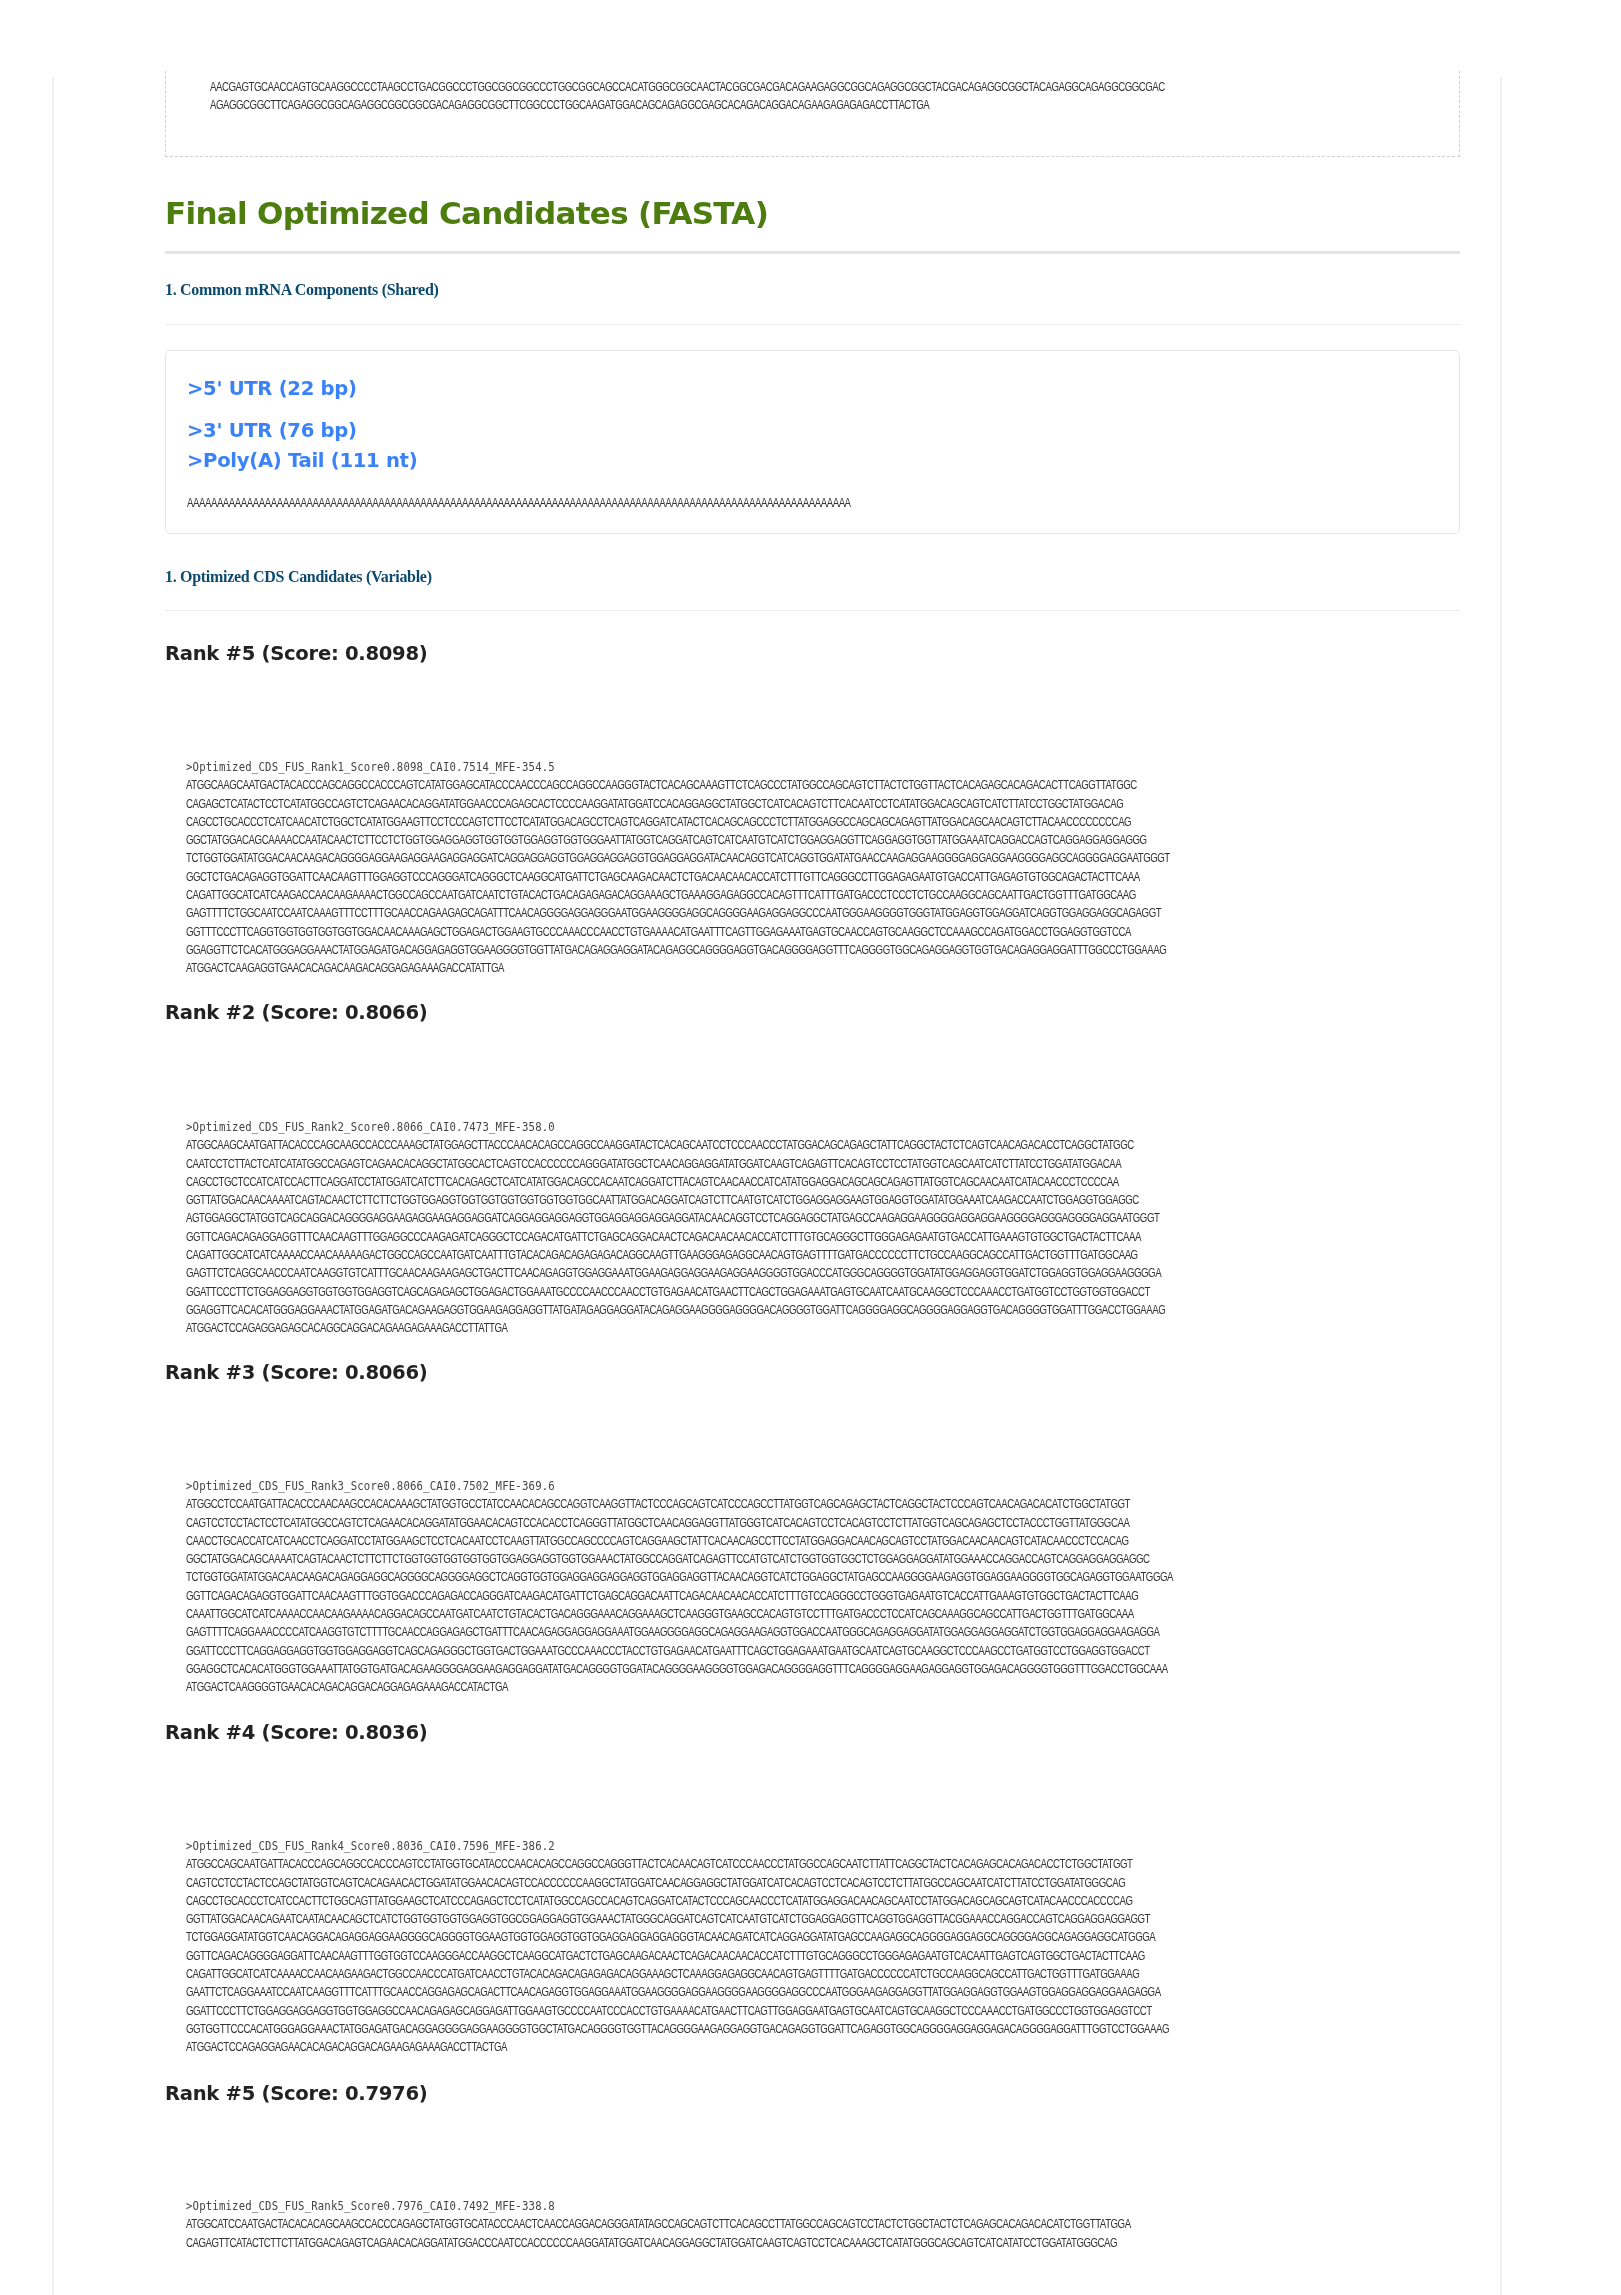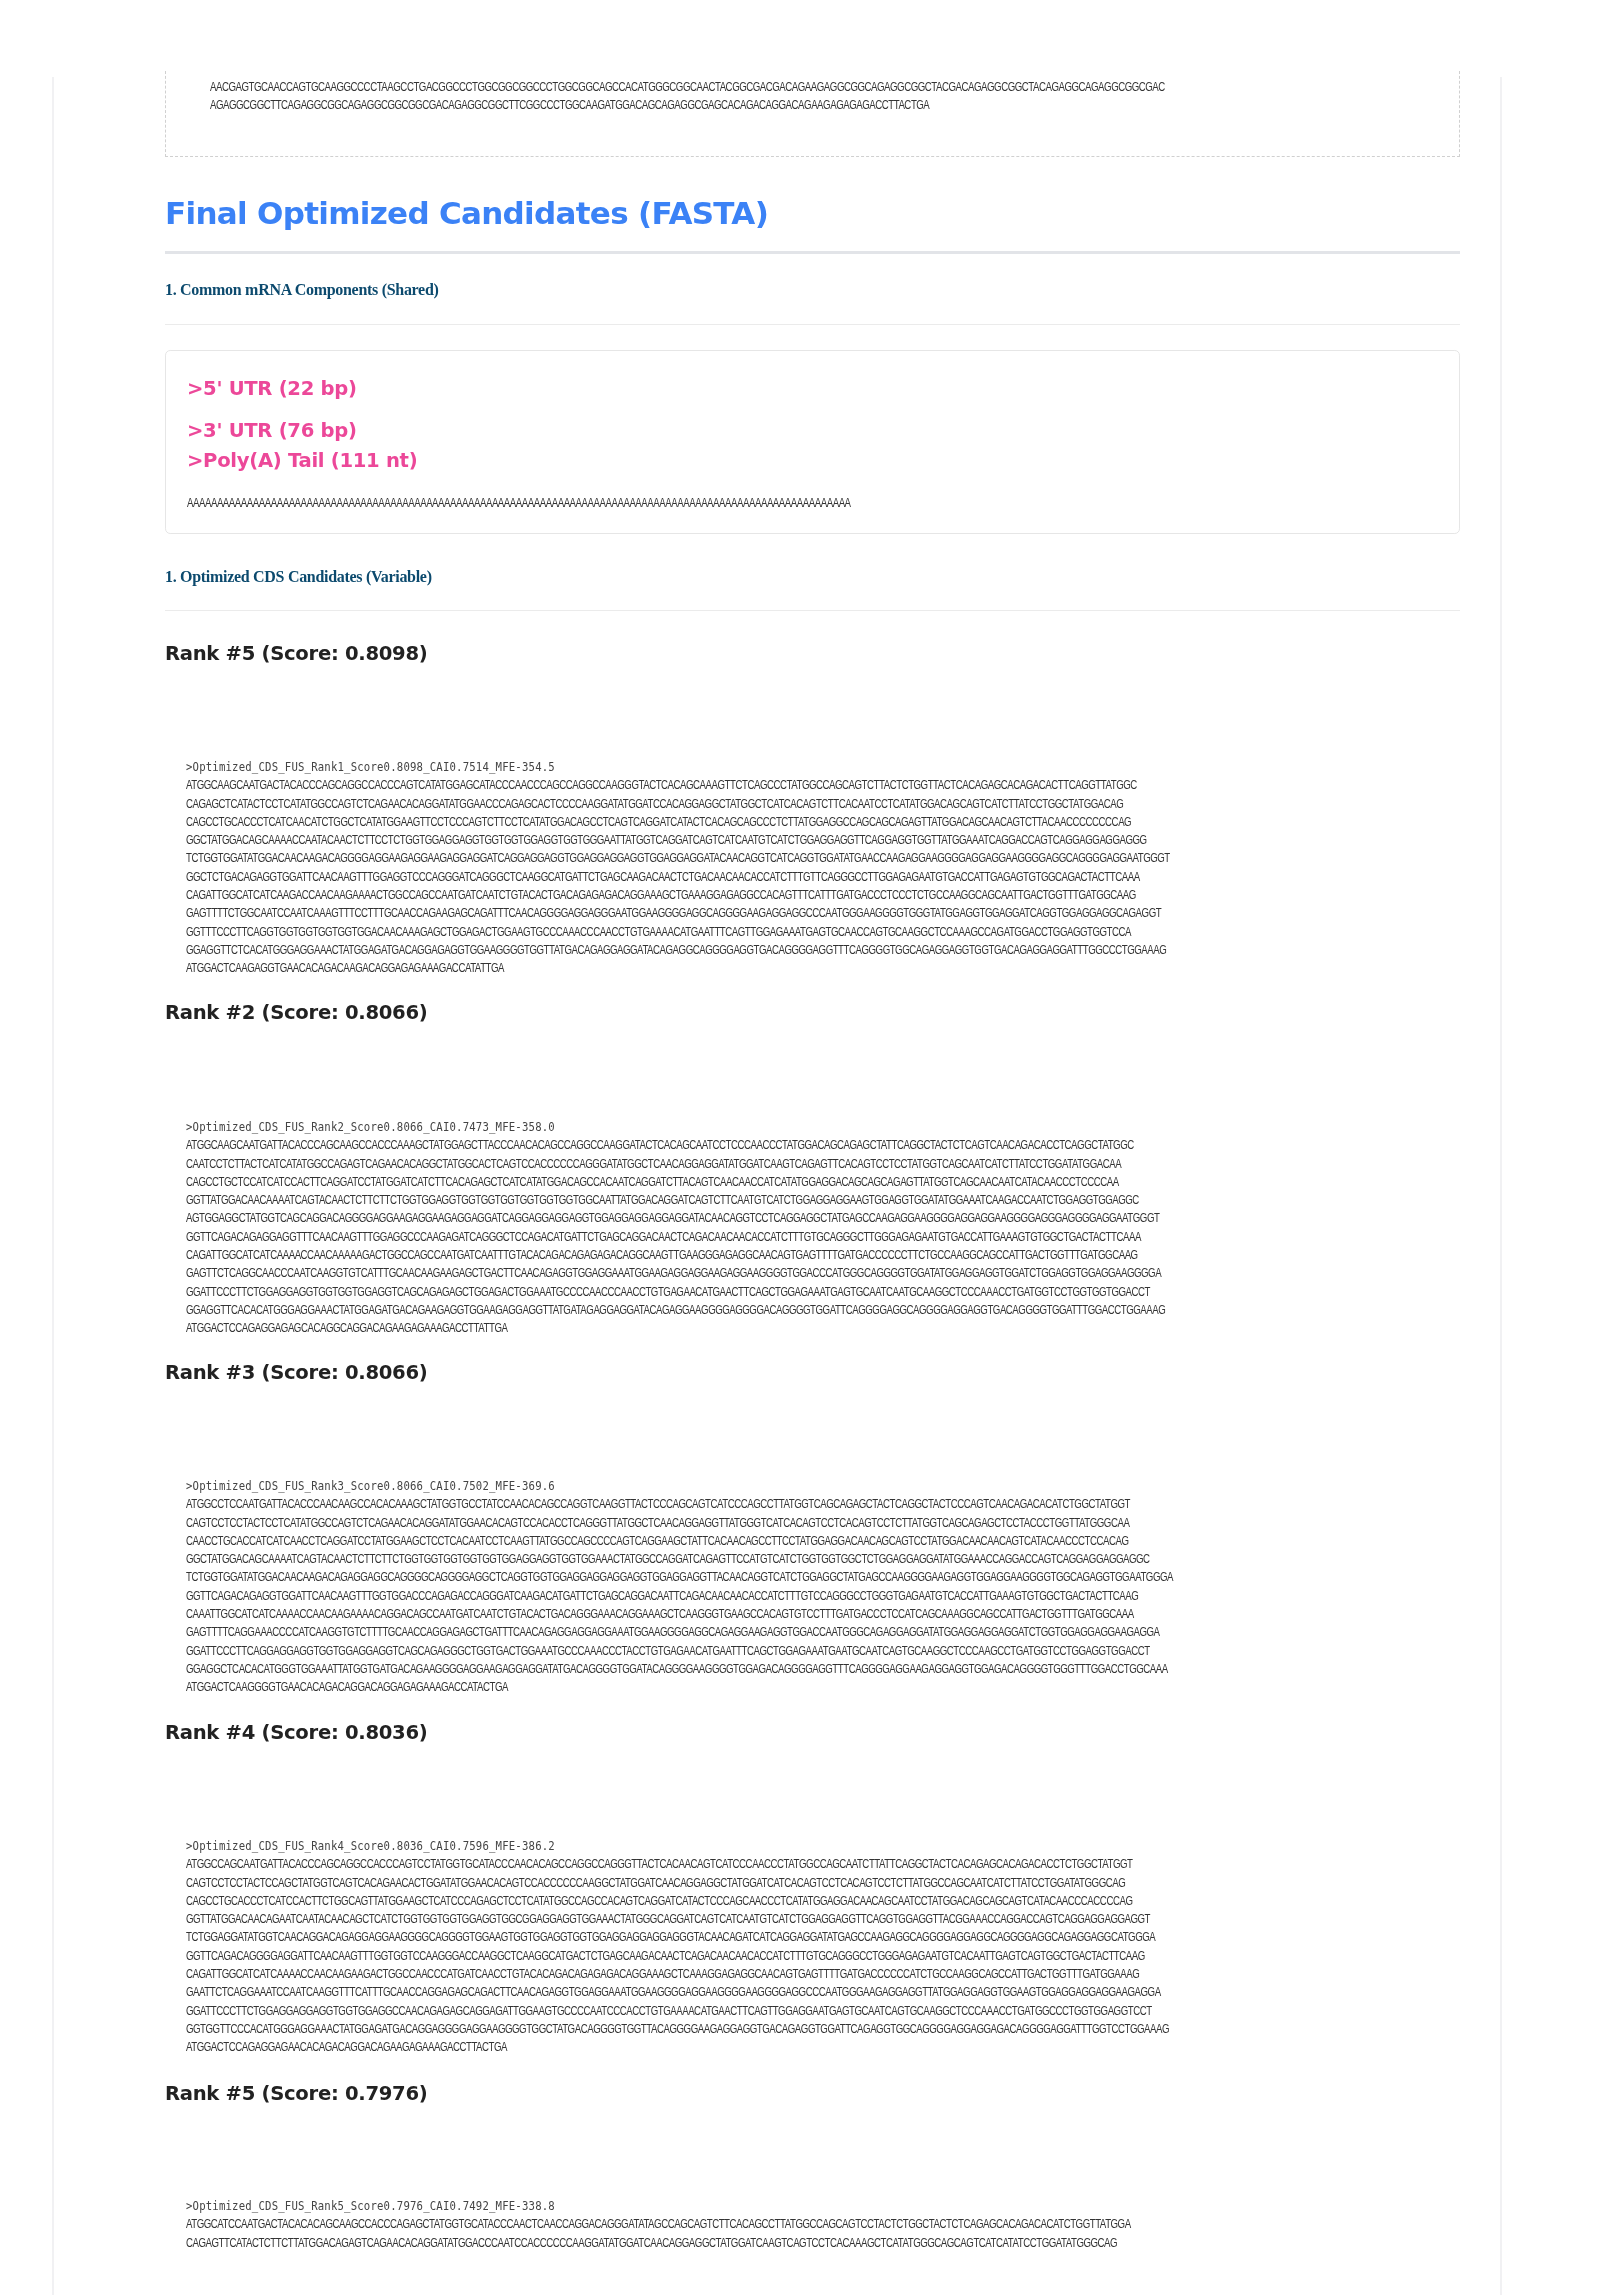--- a/index.html
+++ b/index.html
@@ -1,26 +1,26 @@
 <!DOCTYPE html>
 <html style="font-size:10.5px"><head>
 <meta charset="utf-8">
 <style>
   html, body { margin: 0; padding: 0; background: #ffffff; }
   body { width: 1622px; height: 2295px; overflow: hidden; position: relative; font-family: "Liberation Sans", sans-serif; color: #222; }
   .page { position: absolute; left: 52px; top: 77px; width: 1450px; height: 2218px; border-left: 2px solid #f1f1f3; border-right: 2px solid #f1f1f3; box-sizing: border-box; }
   .seq { font-family: "Liberation Sans", sans-serif; font-size: 12.4px; letter-spacing: -0.6px; line-height: 18.3px; color: #333; white-space: pre; transform: scaleX(0.78); transform-origin: left top; }
   .prev-box { position: absolute; left: 165px; top: 71px; width: 1295px; height: 86px; border: 1.3px dashed #d0d0d0; border-top: none; box-sizing: border-box; }
   .prev-box .seq { position: absolute; left: 44px; top: 7.9px; }
-  h1.main { position: absolute; left: 165px; top: 195px; margin: 0; font-size: 31px; font-weight: bold; color: #3b82f6; font-family: "DejaVu Sans", sans-serif; letter-spacing: -0.7px; }
+  h1.main { position: absolute; left: 165px; top: 195px; margin: 0; font-size: 31px; font-weight: bold; color: #4d7c0f; font-family: "DejaVu Sans", sans-serif; letter-spacing: -0.7px; }
   .rule-thick { position: absolute; left: 165px; width: 1295px; height: 2.6px; background: #e2e4e8; }
   h2.sec { position: absolute; left: 165px; margin: 0; font-size: 16px; font-weight: bold; color: #0c4a6e; font-family: Liberation Serif, serif; letter-spacing: -0.3px; }
   .rule-thin { position: absolute; left: 165px; width: 1295px; height: 1.3px; background: #ebebeb; }
   .card { position: absolute; left: 165px; top: 350px; width: 1295px; height: 184px; border: 1.3px solid #e6e6e6; border-radius: 5.2px; box-sizing: border-box; }
-  .card .lbl { position: absolute; left: 21px; font-size: 19.6px; font-weight: bold; color: #ec4899; font-family: "DejaVu Sans", sans-serif; letter-spacing: -0.3px; }
+  .card .lbl { position: absolute; left: 21px; font-size: 19.6px; font-weight: bold; color: #3b82f6; font-family: "DejaVu Sans", sans-serif; letter-spacing: -0.3px; }
   .card .seq { position: absolute; left: 21px; top: 143px; }
   h3.rank { position: absolute; left: 165px; margin: 0; font-size: 19.6px; font-weight: bold; color: #222; font-family: "DejaVu Sans", sans-serif; letter-spacing: -0.3px; }
   .fasta { position: absolute; left: 186px; margin-top: 33px; }
   .fasta .hdr { font-family: "DejaVu Sans Mono", monospace; font-size: 12.4px; color: #444; letter-spacing: 0.2px; line-height: 18.3px; transform: scaleX(0.86); transform-origin: left top; white-space: pre; }
 </style>
 </head>
 <body>
 
 <div class="page"></div>
 

